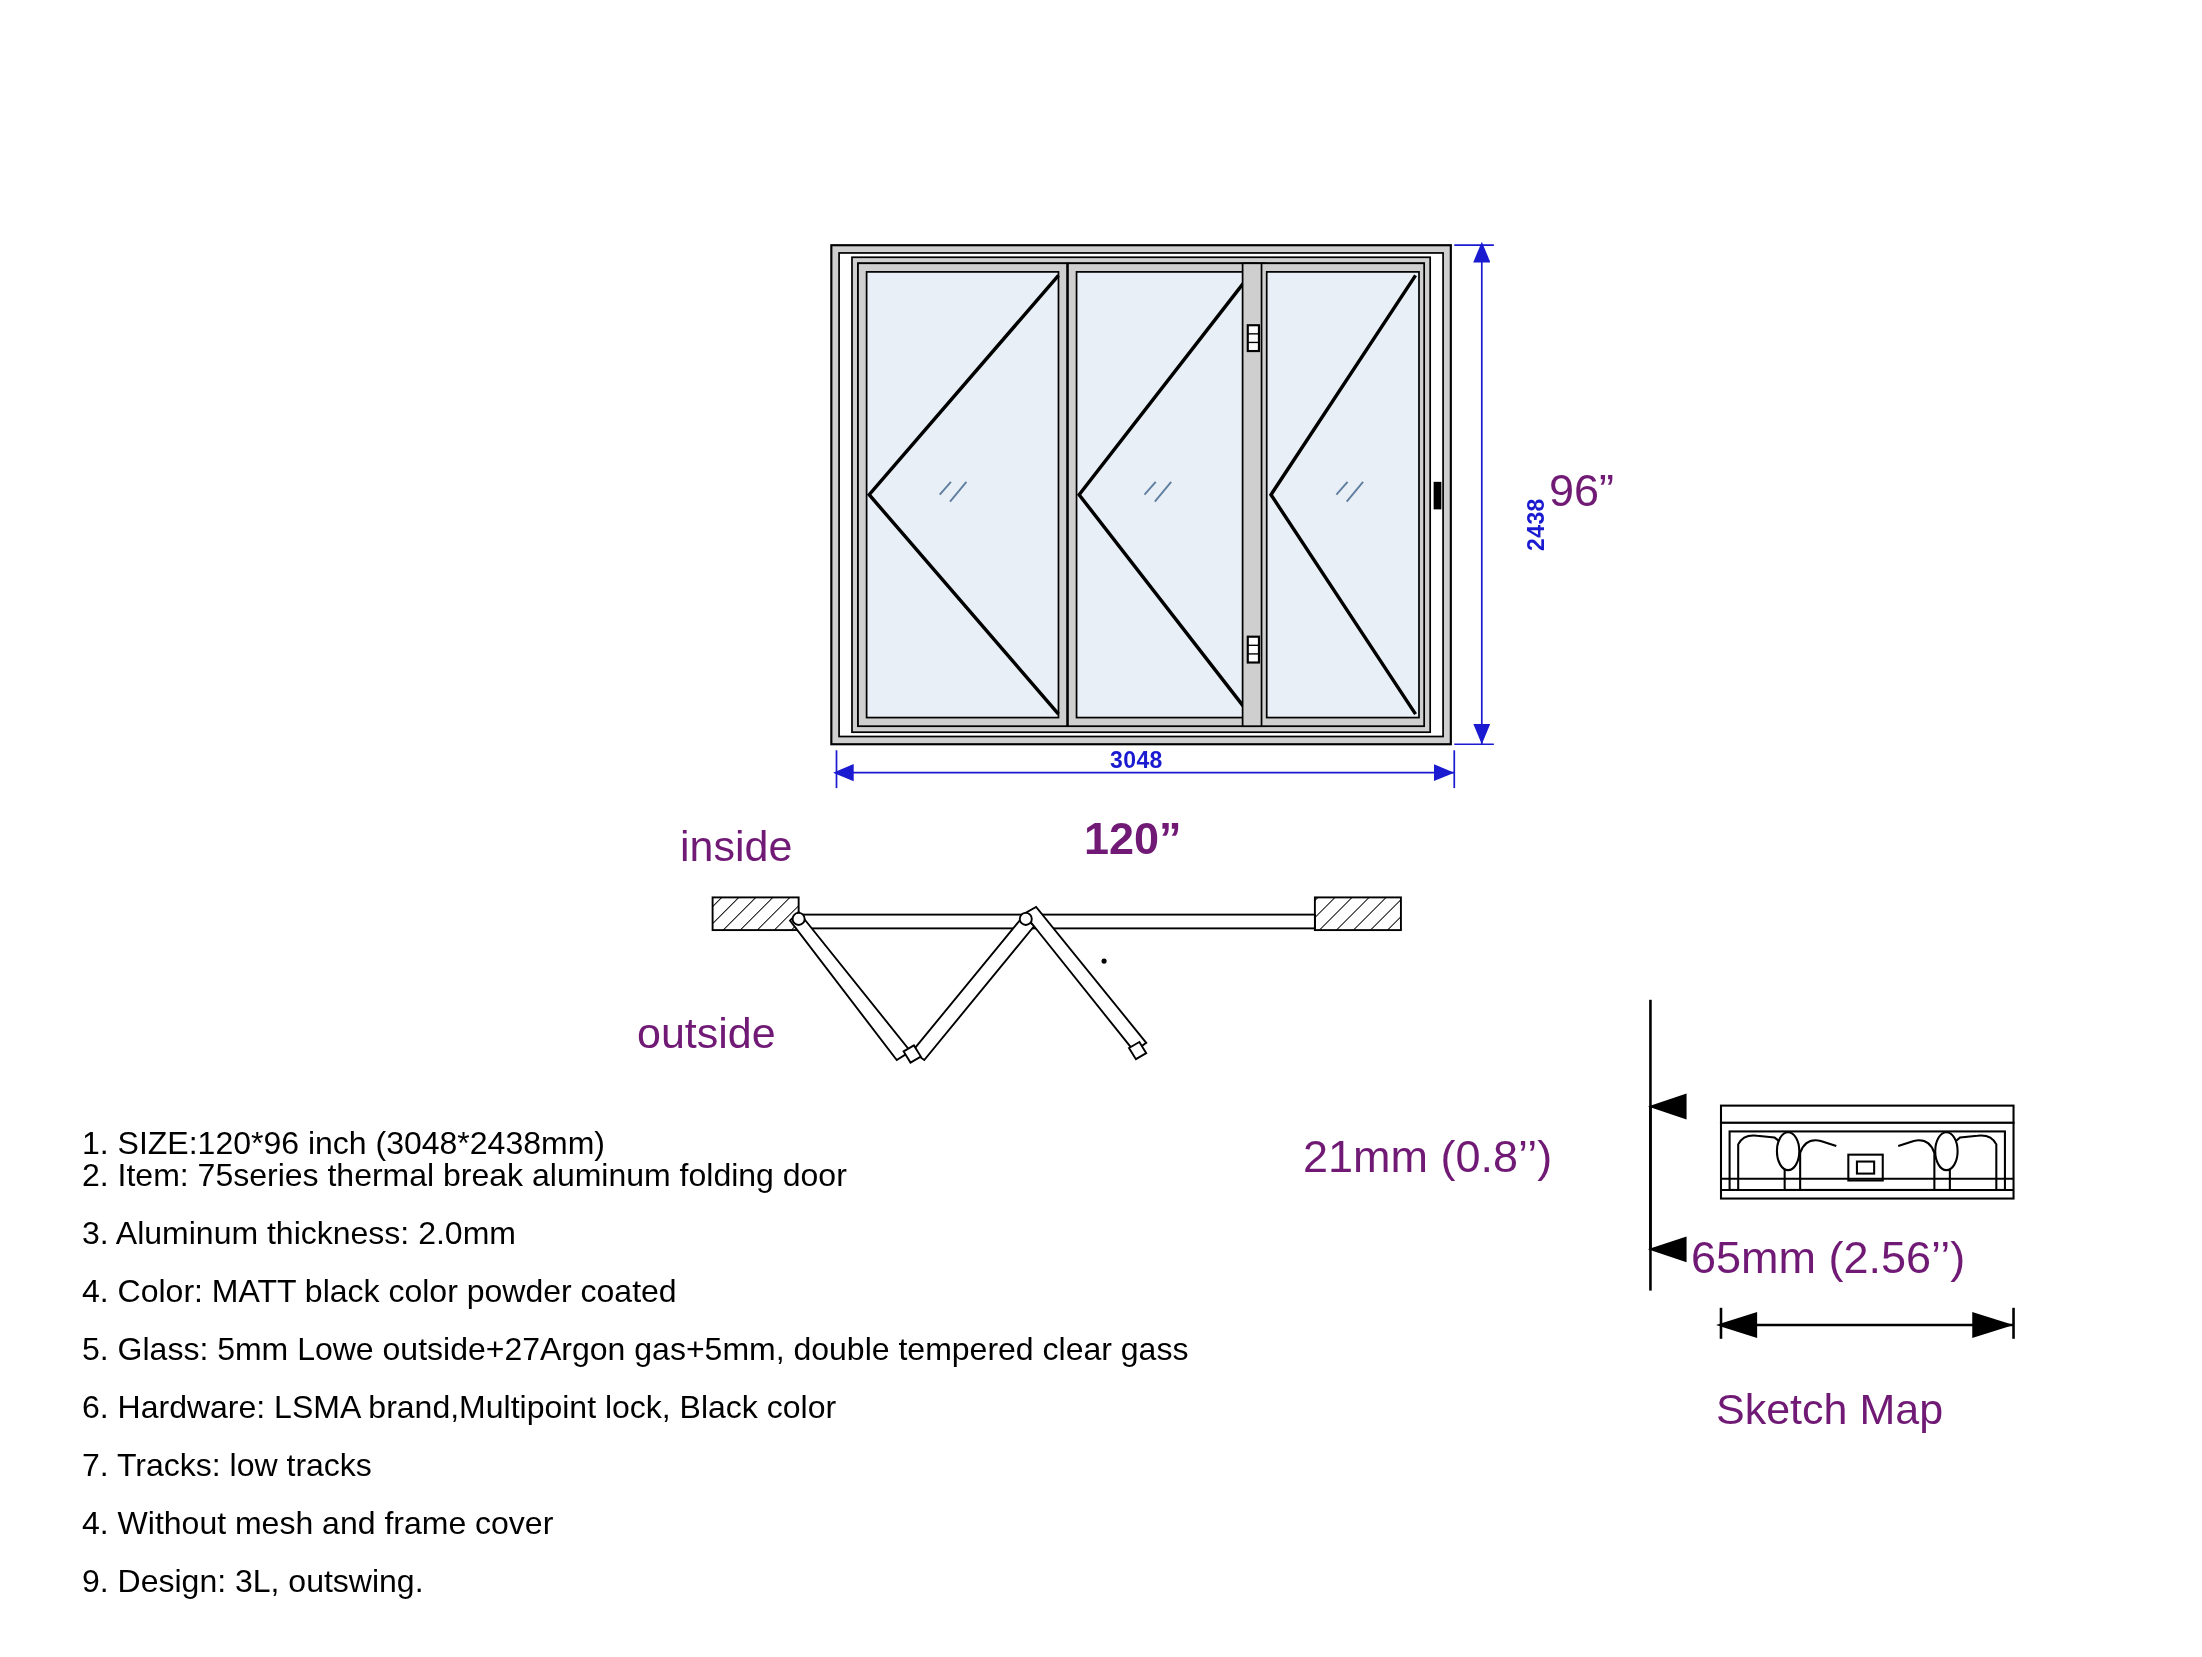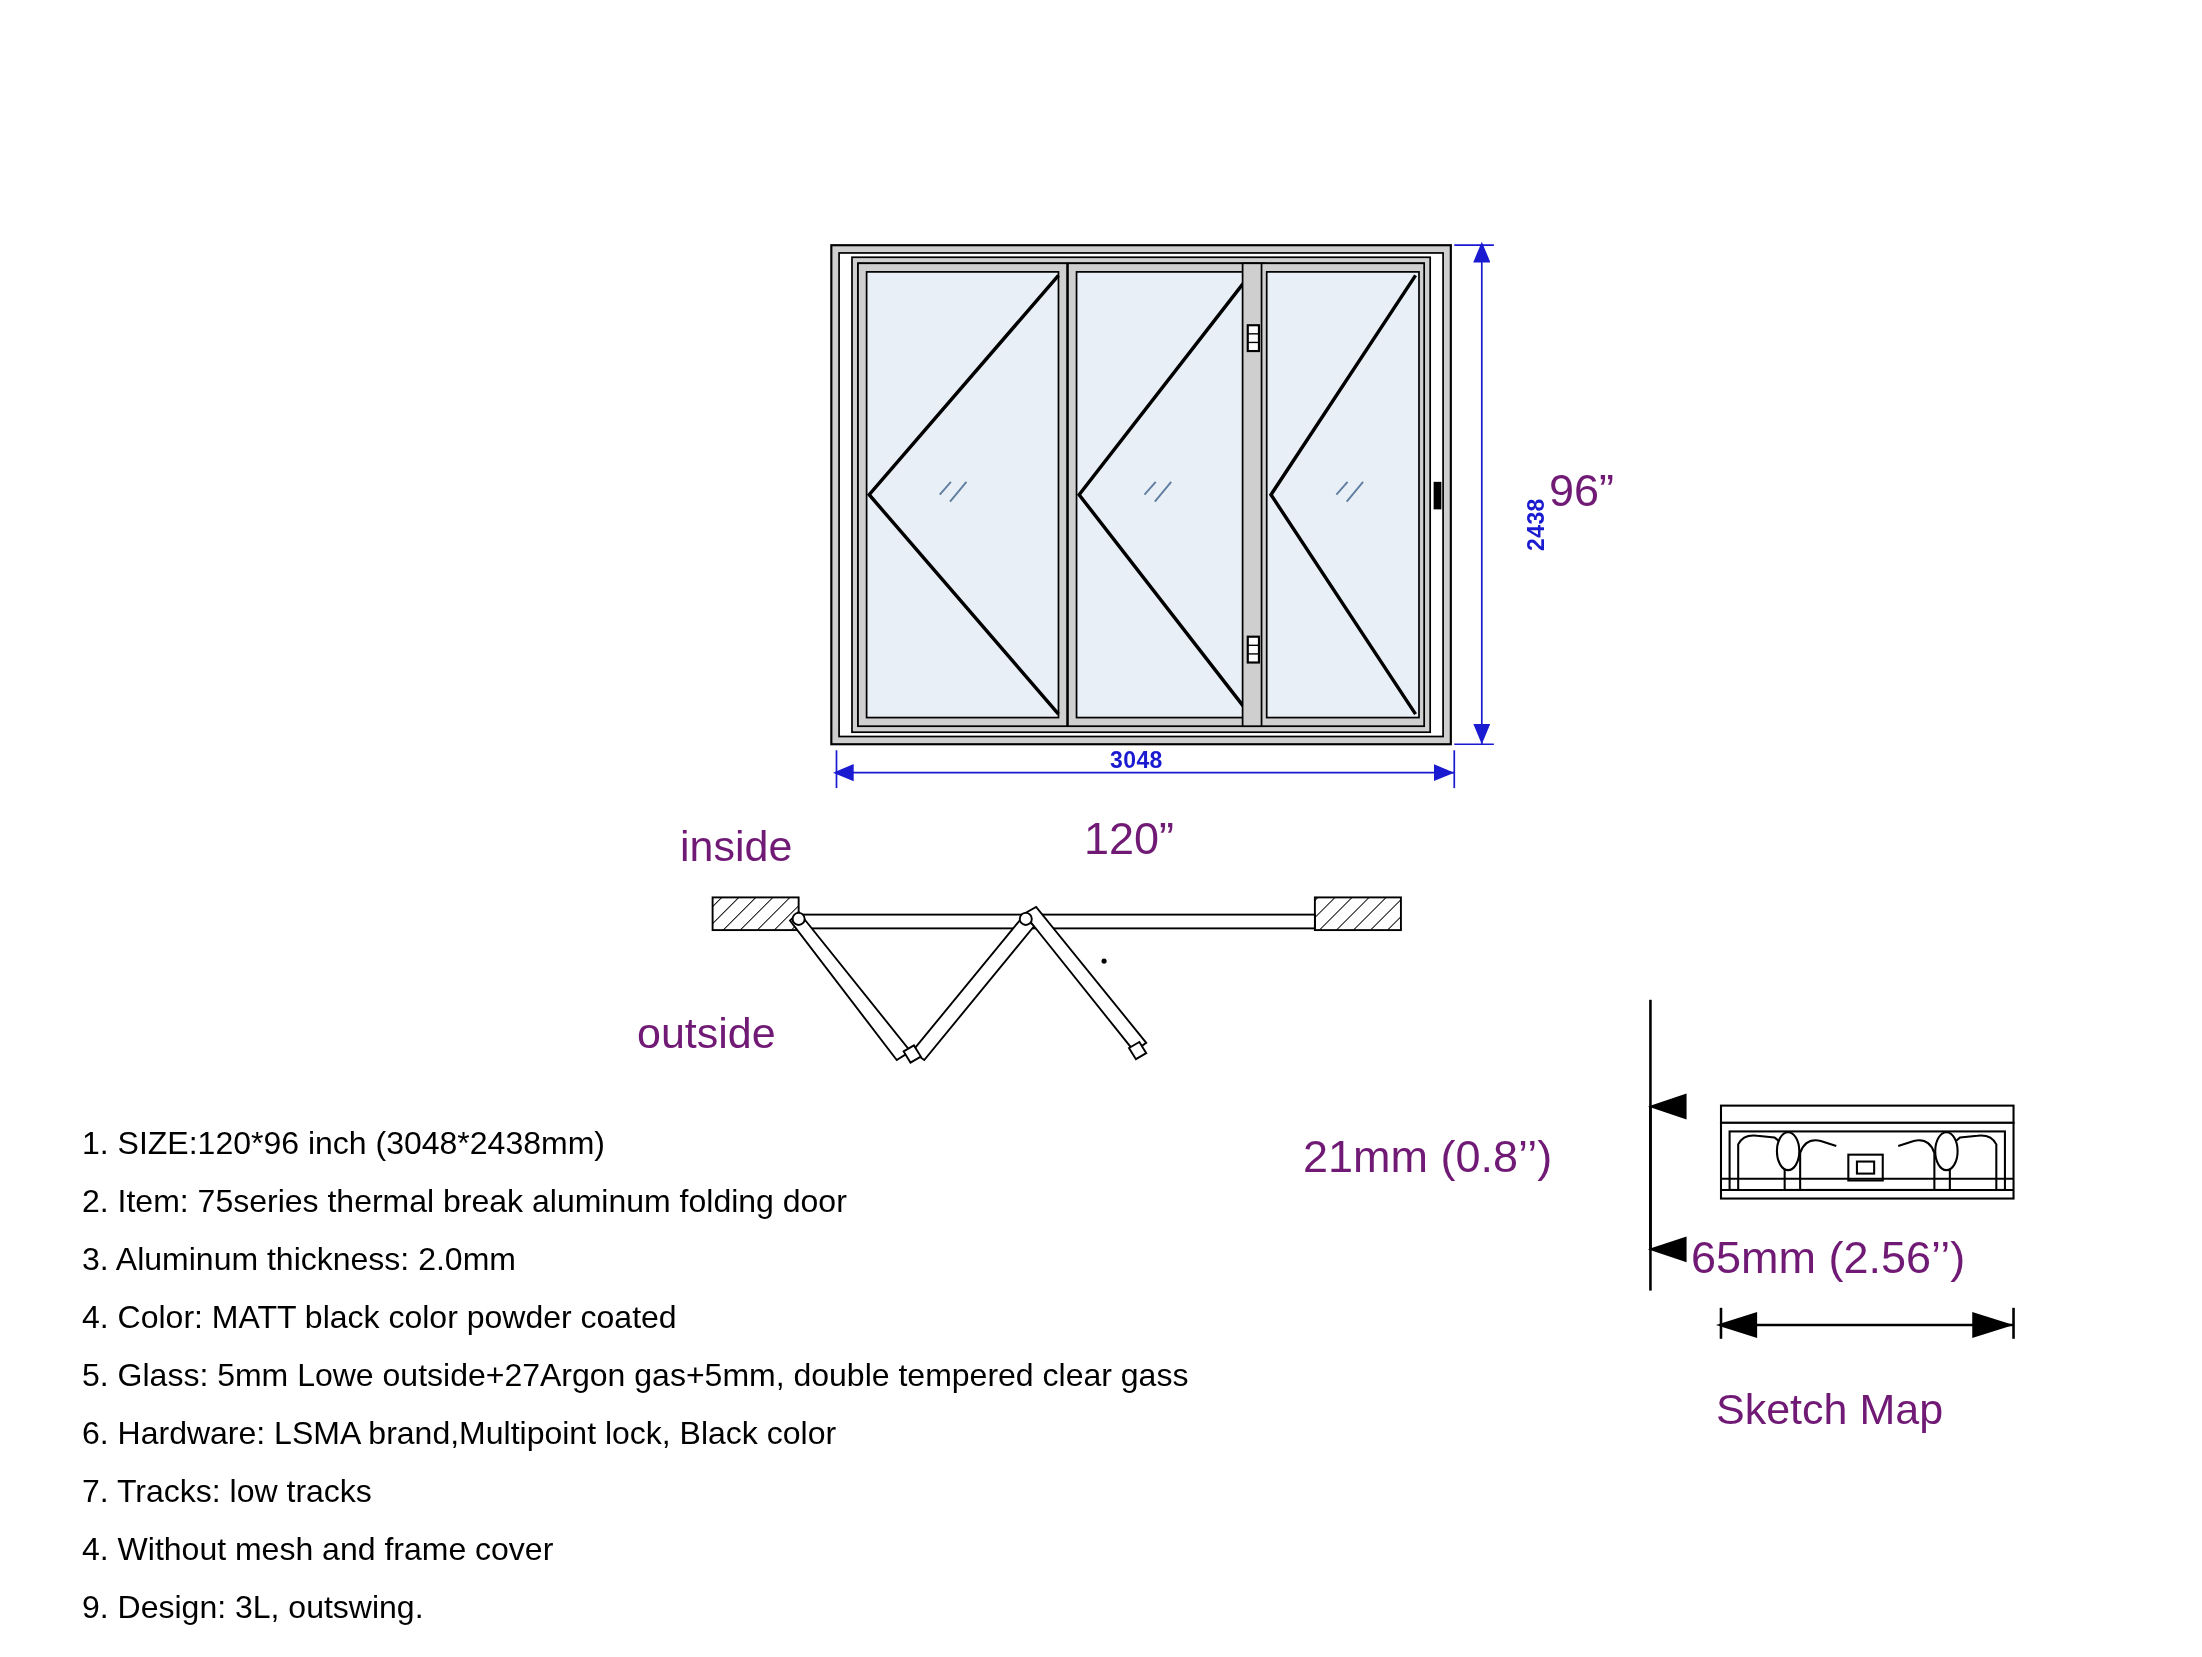--- a/index.html
+++ b/index.html
@@ -209,34 +209,34 @@
       </g>
     </g>
   </svg>
 
   <div class="txt dim-label vert" style="left:1523px; top:551px;">2438</div>
 
   <div class="txt big-label" style="left:1549px; top:465px;">96”</div>
 
   <div class="txt dim-label" style="left:1110px; top:747px;">3048</div>
 
-  <div class="txt big-label" style="left:1084px; top:813px;">120”</div>
+  <div class="txt big-label" style="left:1084px; top:813px;font-weight:bold;">120”</div>
 
   <div class="txt inside-out" style="left:680px; top:822px;">inside</div>
 
   <div class="txt inside-out" style="left:637px; top:1009px;">outside</div>
 
   <div class="txt big-label" style="left:1303px; top:1131px;">21mm (0.8’’)</div>
 
   <div class="txt big-label" style="left:1691px; top:1232px;">65mm (2.56’’)</div>
 
   <div class="txt sketch-title" style="left:1716px; top:1385px;">Sketch Map</div>
 
   <div style="position:absolute; left:82px; top:1127px; width:1377px;">
-    <div class="spec-line" style="margin-bottom:26px;">1. SIZE:120*96 inch (3048*2438mm)</div>
+    <div class="spec-line" style="">1. SIZE:120*96 inch (3048*2438mm)</div>
     <div class="spec-line" style="margin-bottom:26px;">2. Item: 75series thermal break aluminum folding door</div>
     <div class="spec-line" style="margin-bottom:26px;">3. Aluminum thickness: 2.0mm</div>
     <div class="spec-line" style="margin-bottom:26px;">4. Color: MATT black color powder coated</div>
     <div class="spec-line" style="margin-bottom:26px;">5. Glass: 5mm Lowe outside+27Argon gas+5mm, double tempered clear gass</div>
     <div class="spec-line" style="margin-bottom:26px;margin-top:26px;">6. Hardware: LSMA brand,Multipoint lock, Black color</div>
     <div class="spec-line" style="margin-bottom:26px;">7. Tracks: low tracks</div>
     <div class="spec-line" style="margin-bottom:26px;">4. Without mesh and frame cover</div>
     <div class="spec-line" style="margin-bottom:36px;">9. Design: 3L, outswing.</div>
   </div>
 

